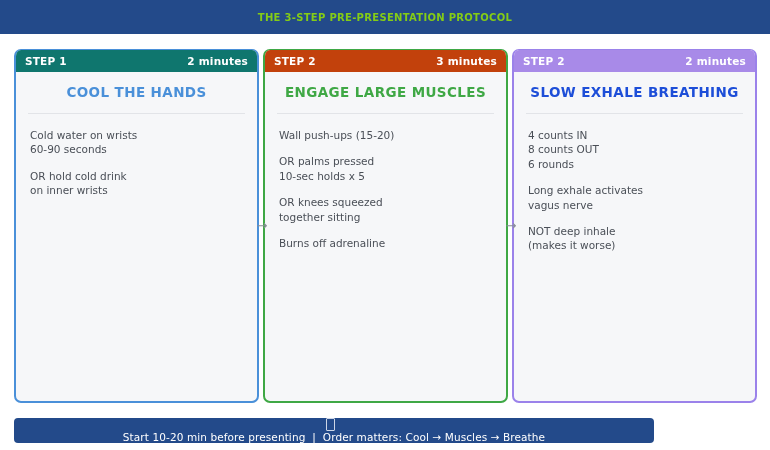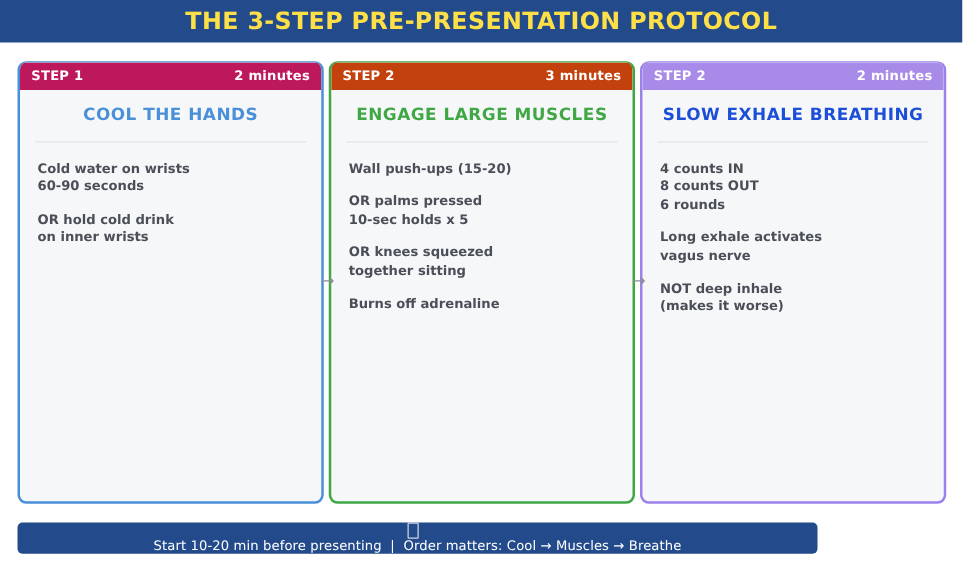--- a/index.html
+++ b/index.html
@@ -21,22 +21,22 @@
     left: 0;
     top: 0;
     width: 770px;
     height: 34px;
     background: #234a8a;
     display: flex;
     align-items: center;
     justify-content: center;
   }
   .titlebar-text {
-    color: #fde047;
-    font-size: 19px;
+    color: #84cc16;
+    font-size: 10px;
     font-weight: bold;
     letter-spacing: 0.3px;
   }
 
   
   .cards {
     position: absolute;
     left: 14px;
     top: 49px;
     width: 744px;
@@ -96,34 +96,33 @@
     letter-spacing: 0.4px;
   }
   .card-rule {
     height: 1px;
     background: #e2e4e8;
     margin: 10px 12px 0 12px;
   }
   .card-body {
     padding: 14px 14px 0 14px;
     flex: 1;
-    font-weight: bold;
   }
   .para {
     font-size: 10.5px;
     line-height: 1.38;
     color: #4a4f57;
     margin: 0 0 12px 0;
     white-space: pre-line;
   }
   .para:last-child { margin-bottom: 0; }
 
   
   .card.c1 { border-color: #4a90d9; }
-  .card.c1 .card-head { background: #be185d; }
+  .card.c1 .card-head { background: #0f766e; }
   .card.c1 .card-title { color: #4a90d9; }
 
   .card.c2 { border-color: #3fa845; }
   .card.c2 .card-head { background: #c2410c; }
   .card.c2 .card-title { color: #3fa845; }
 
   .card.c3 { border-color: #9b82ea; }
   .card.c3 .card-head { background: #a88ae8; }
   .card.c3 .card-title { color: #1d4ed8; }
 

